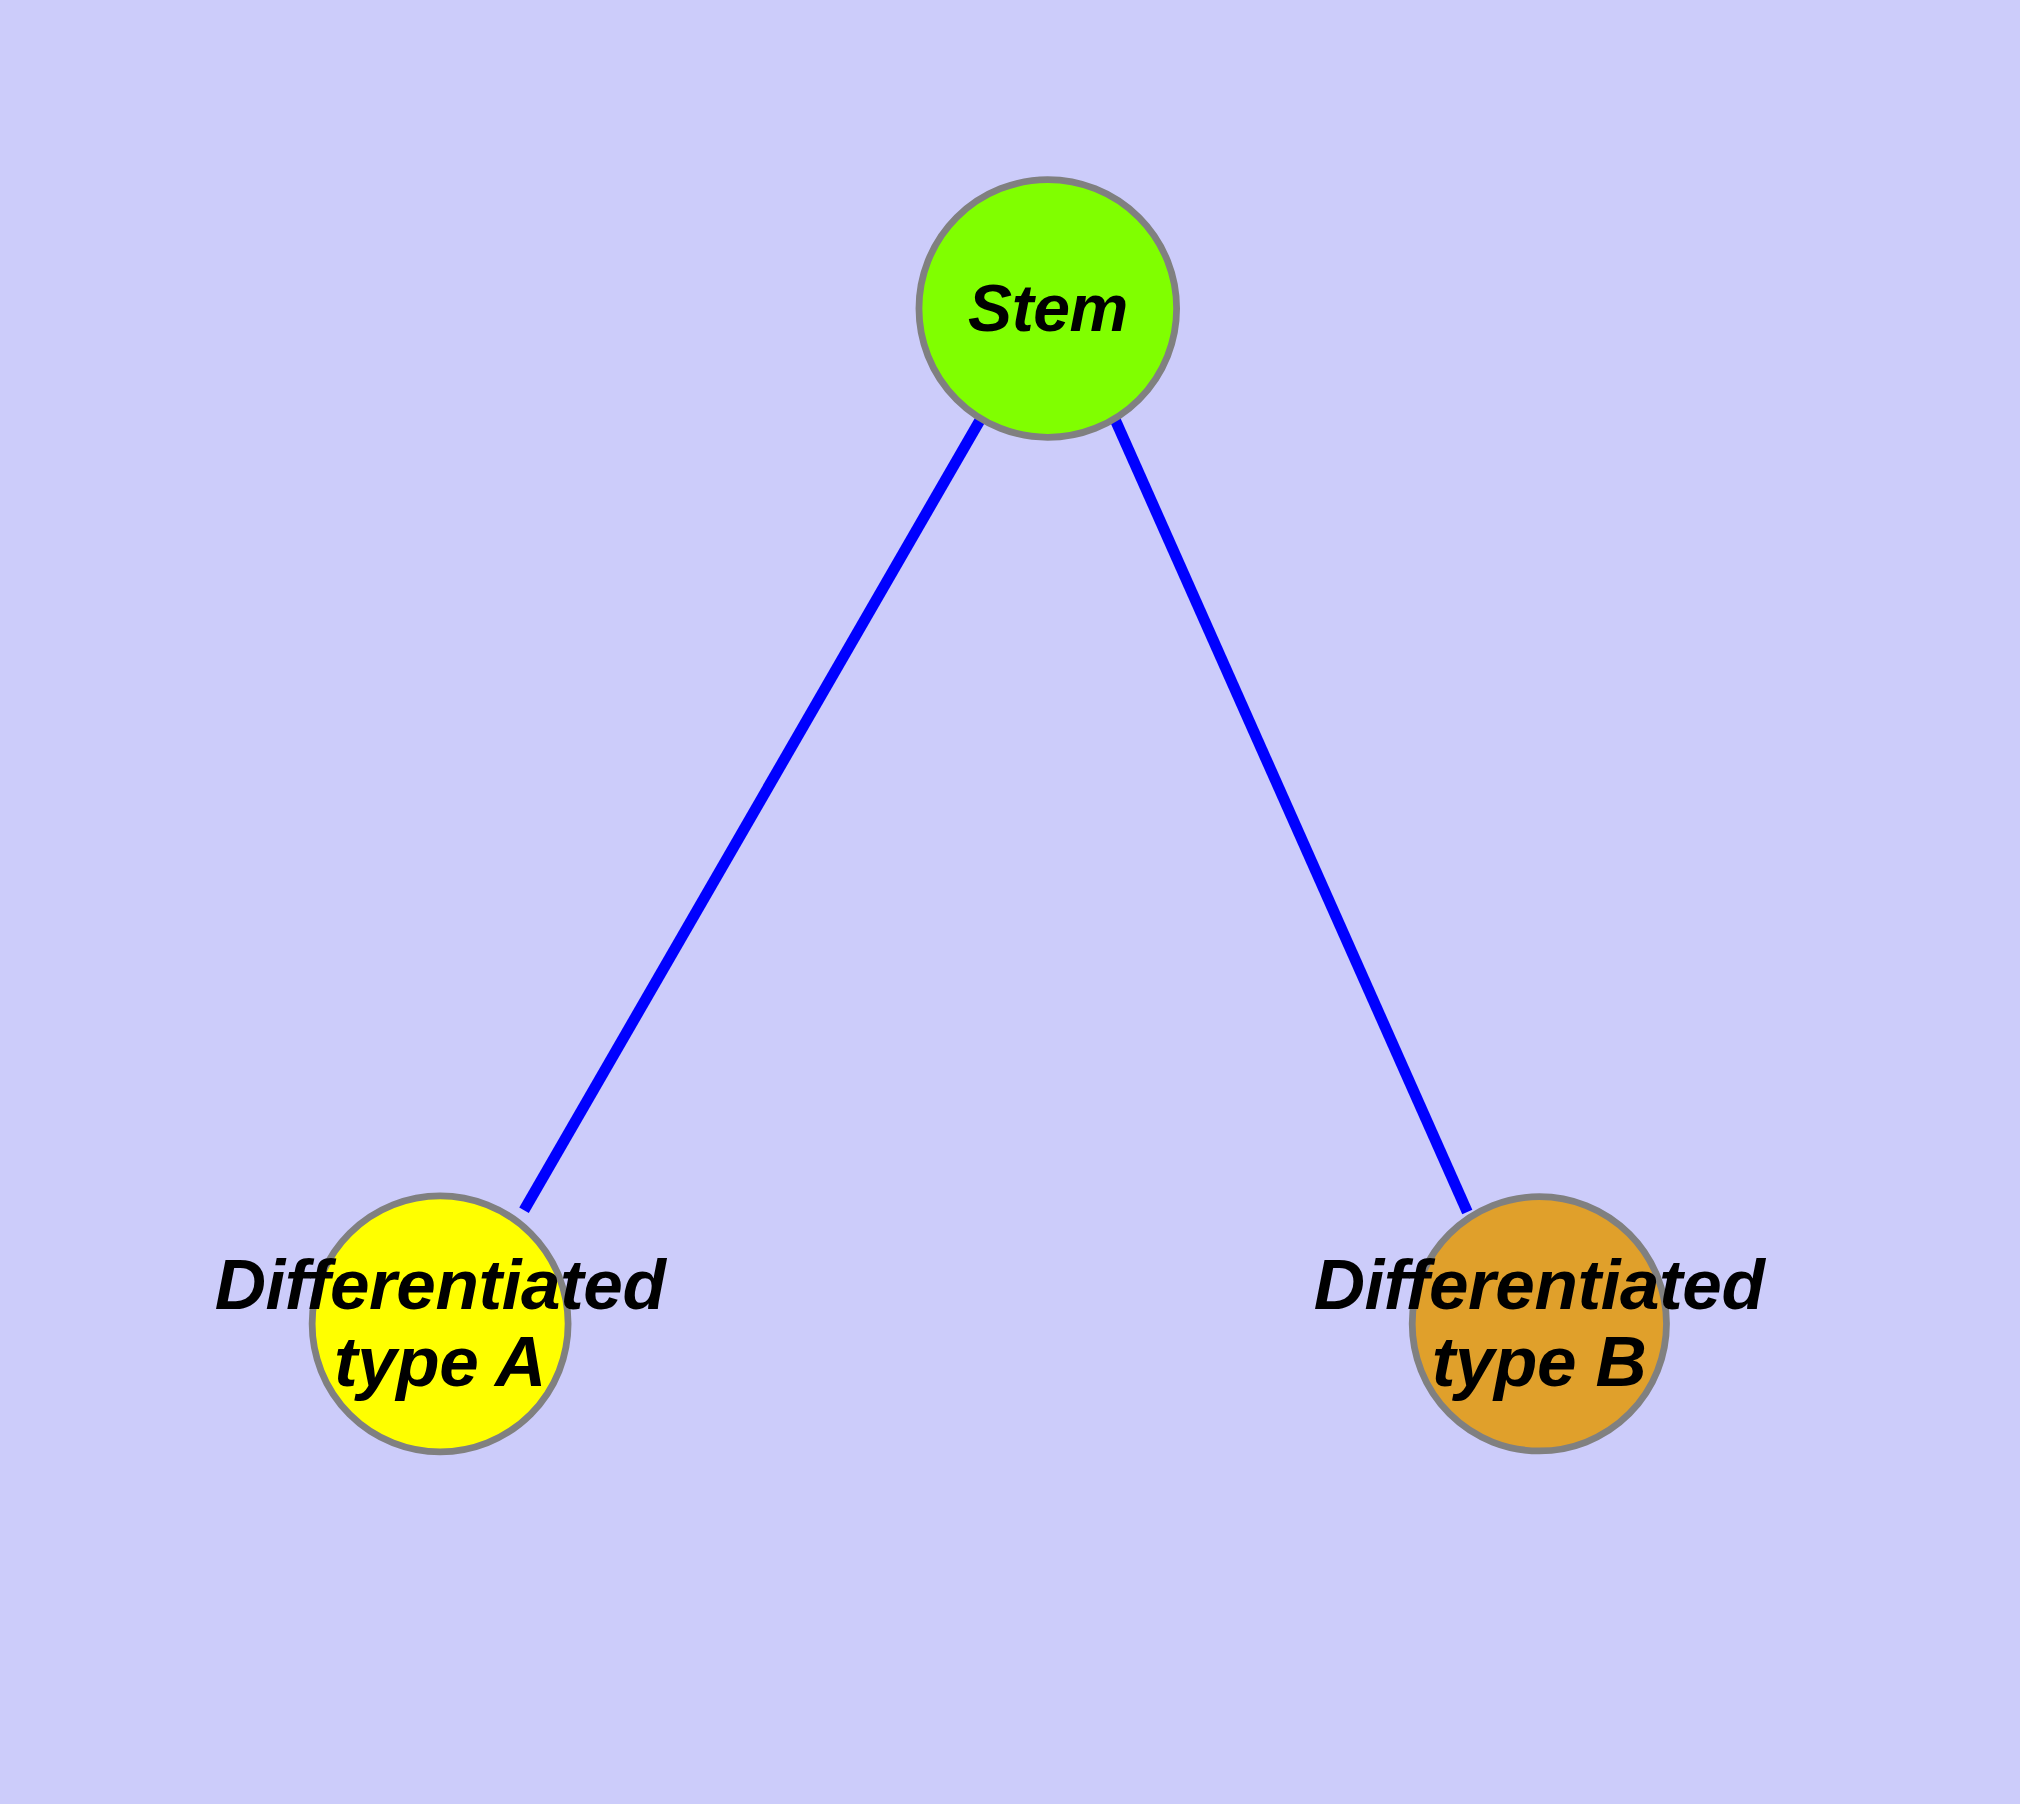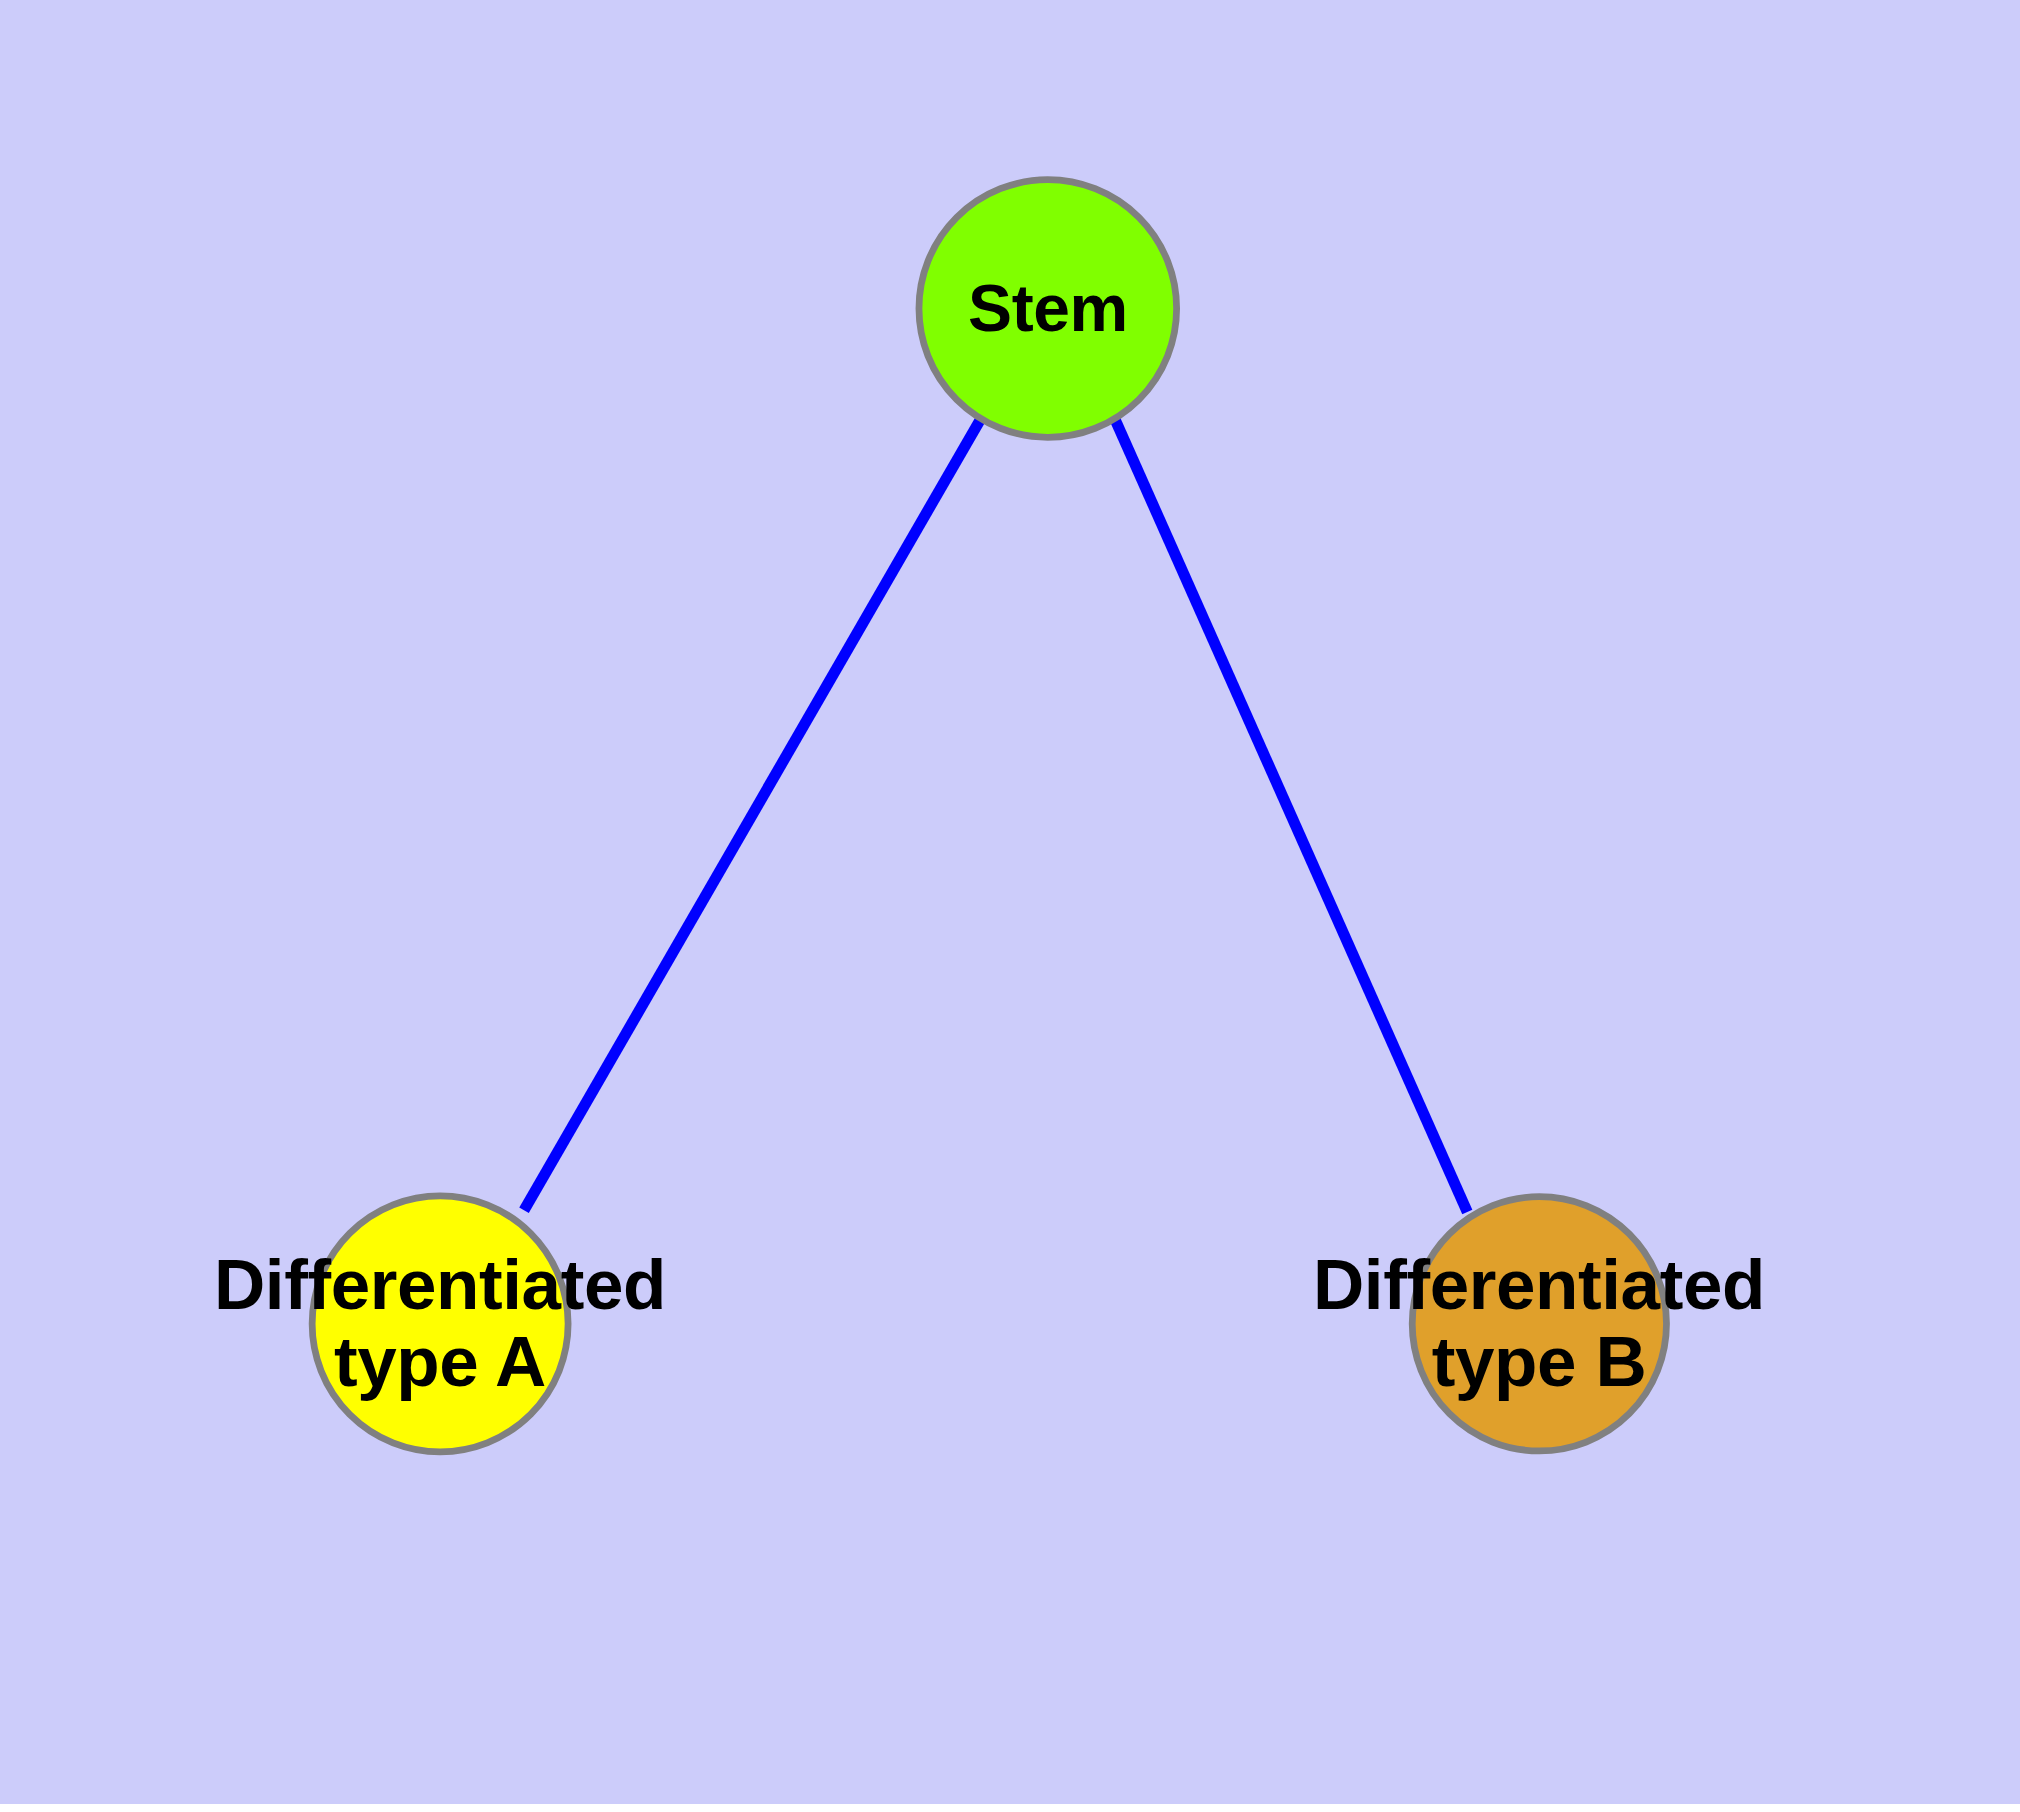--- a/index.html
+++ b/index.html
@@ -33,20 +33,21 @@
   .node-label {
     position: absolute;
     text-align: center;
     color: #000000;
     font-family: "Liberation Sans", "DejaVu Sans", sans-serif;
     font-weight: bold;
     white-space: pre;
     line-height: 1.08;
     pointer-events: none;
     transform: translate(-50%, -50%);
+    font-style: italic;
   }
   #label-stem {
     font-size: 66px;
     letter-spacing: -0.4px;
   }
   #label-diff-a, #label-diff-b {
     font-size: 71px;
     letter-spacing: -0.4px;
     text-align: center;
   }

